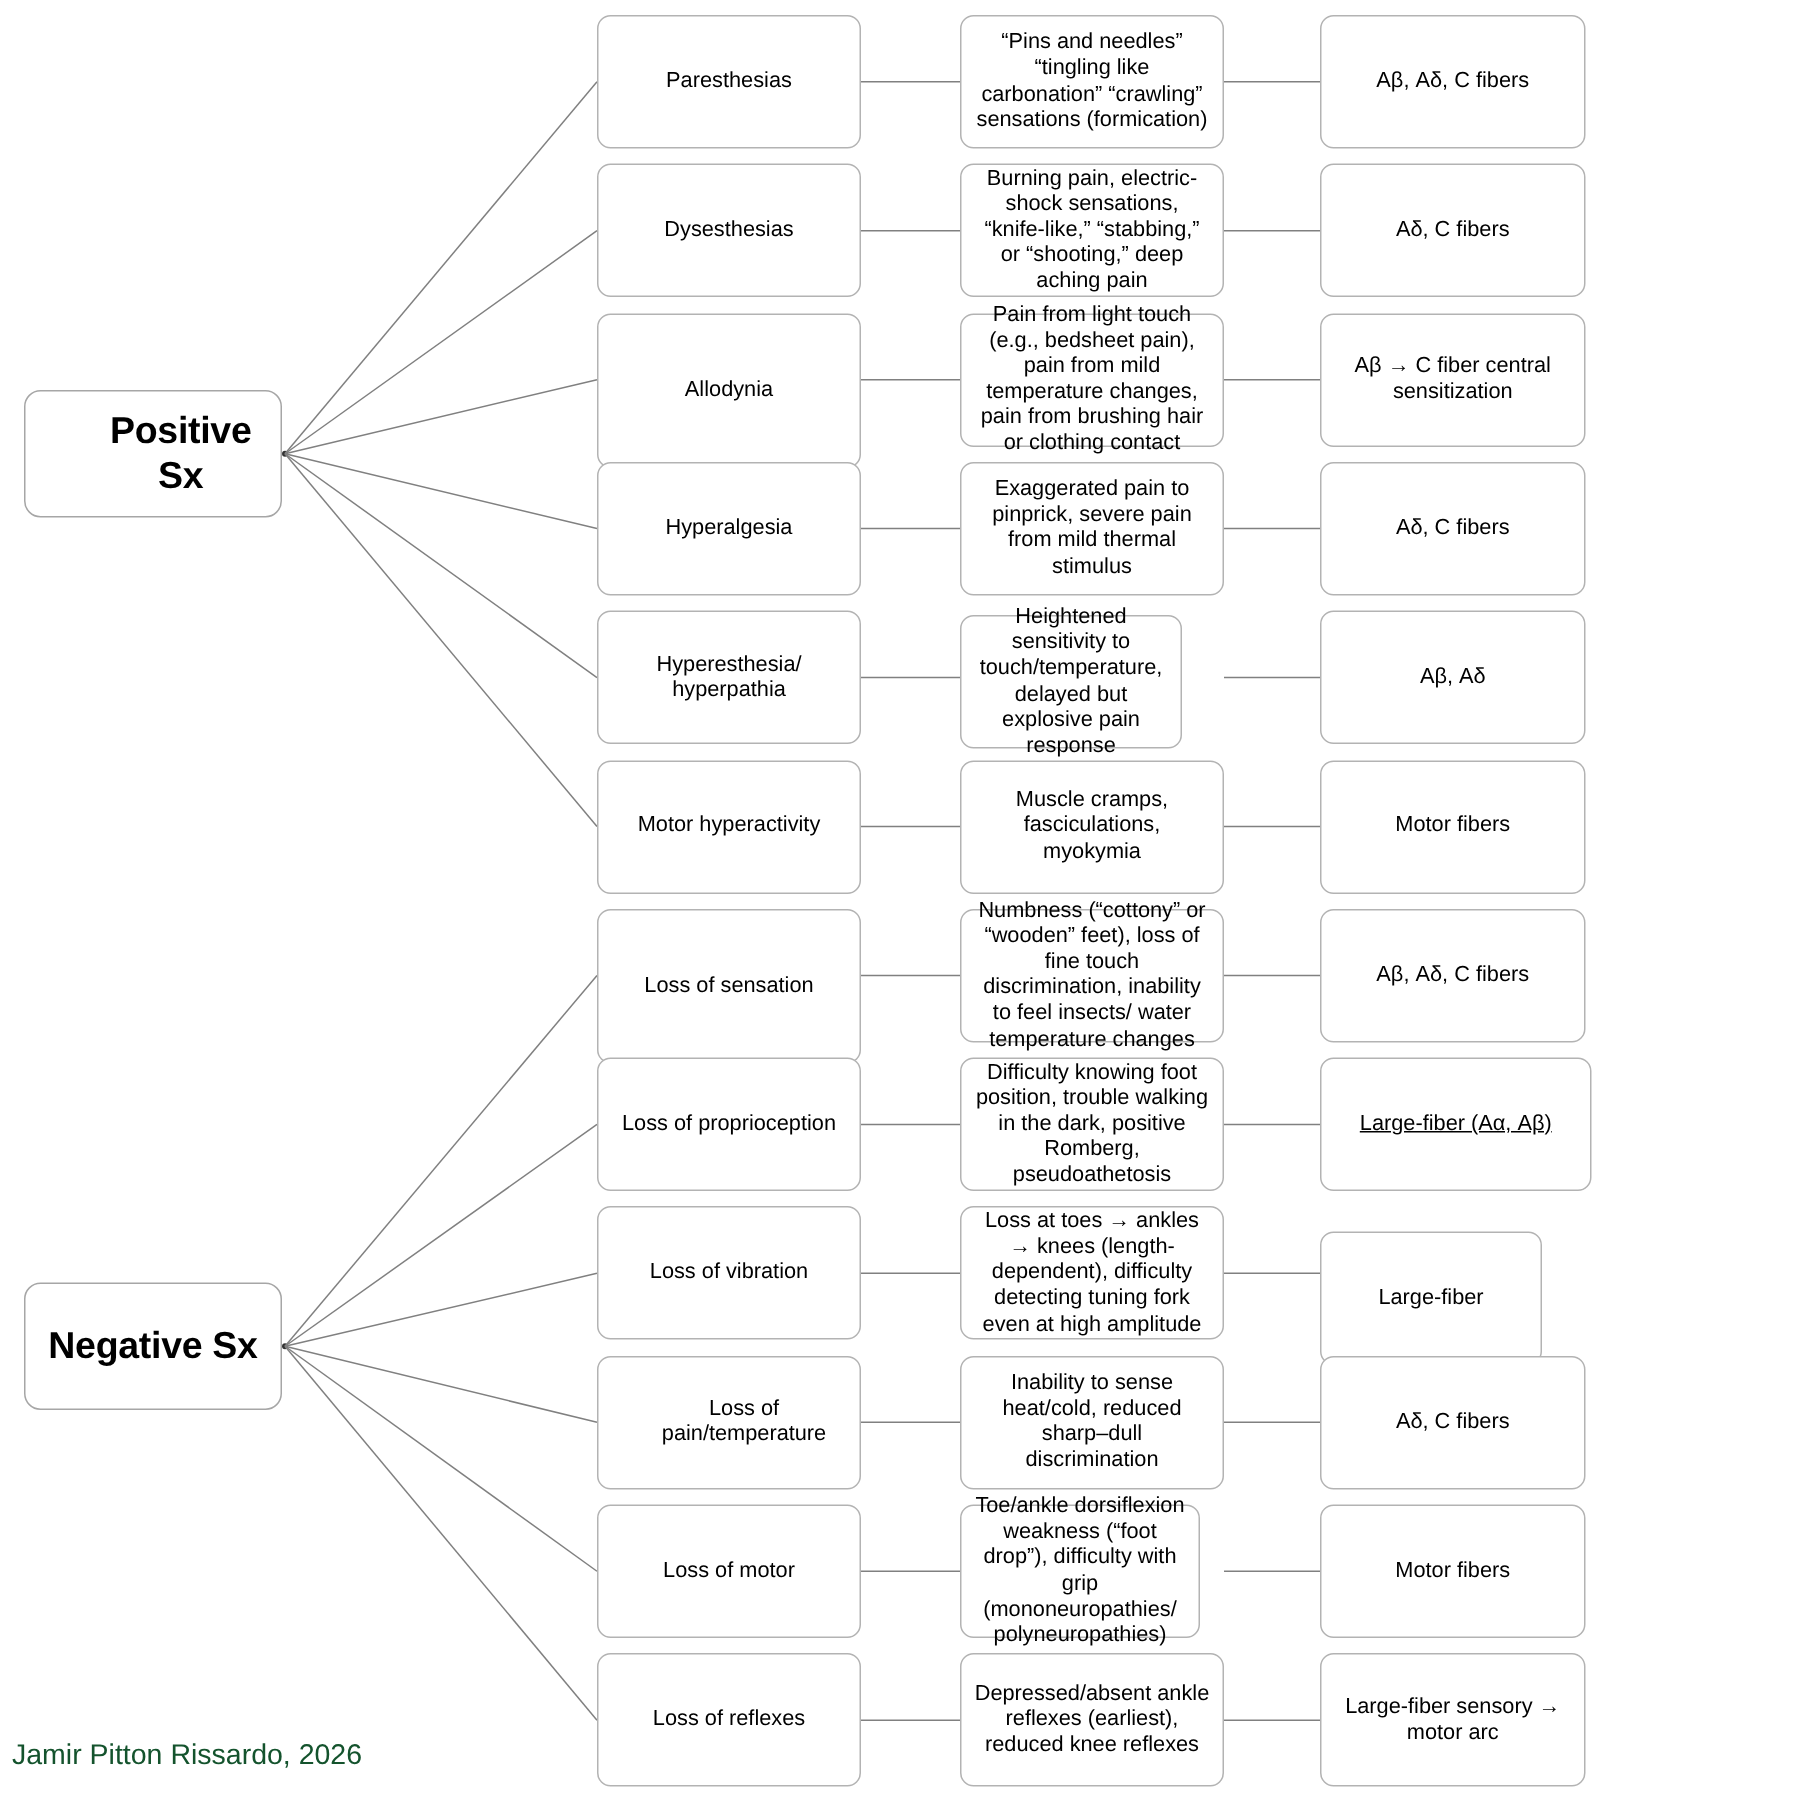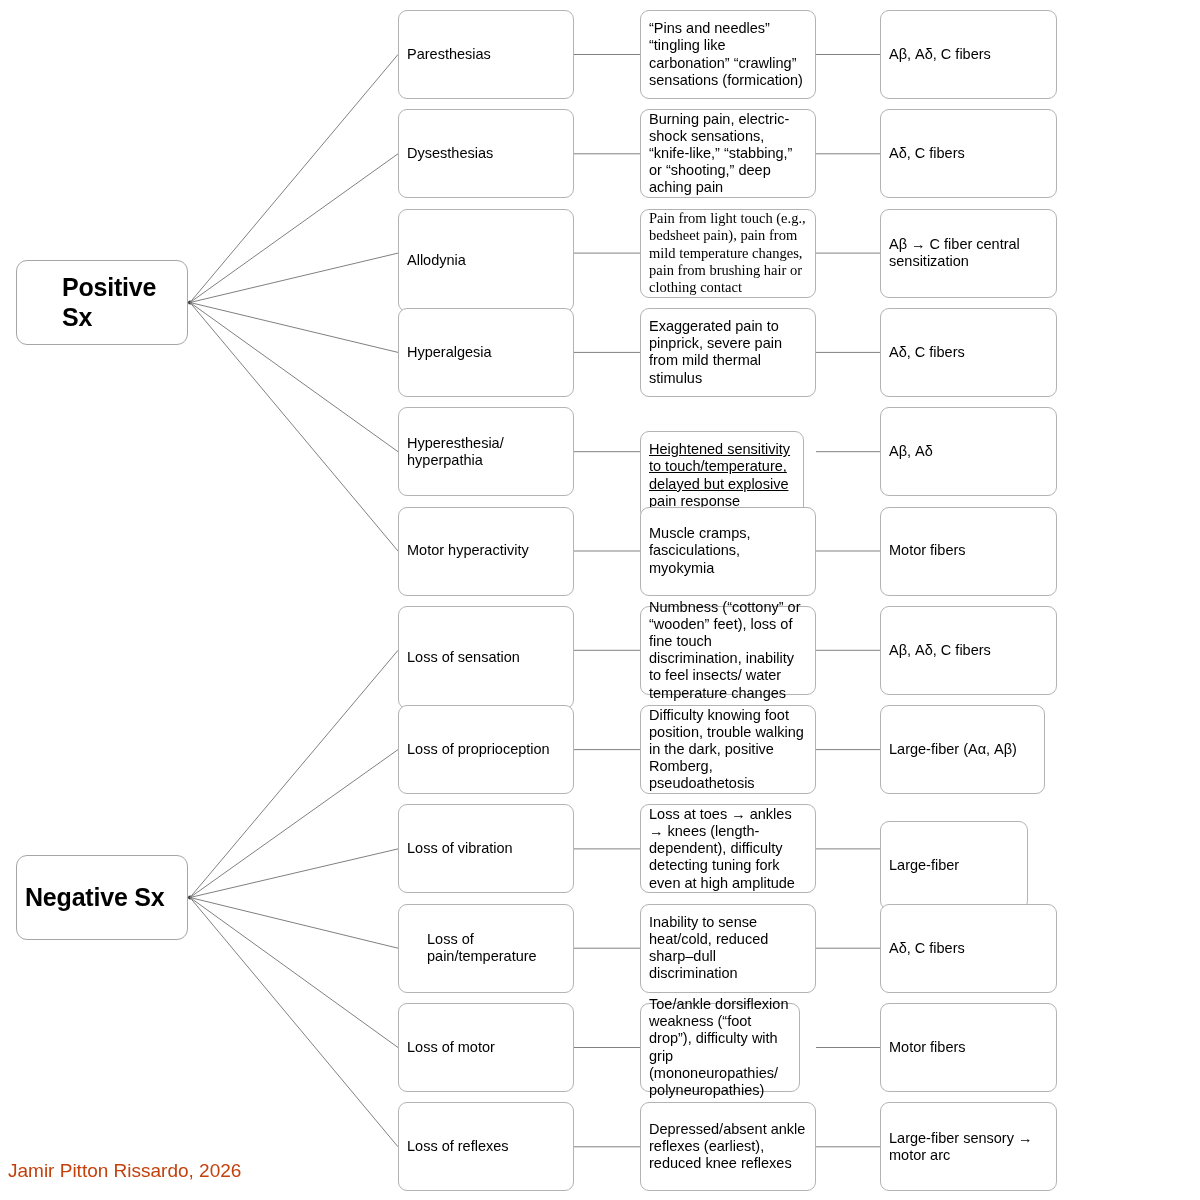--- a/index.html
+++ b/index.html
@@ -29,21 +29,21 @@
   }
   .node {
     position: absolute;
     box-sizing: border-box;
     border: 1px solid #b3b3b3;
     border-radius: 9px;
     background: #ffffff;
     display: flex;
     align-items: center;
     justify-content: center;
-    text-align: left;
+    text-align: center;
     padding: 4px 8px;
   }
   .node .txt {
     display: block;
     width: 100%;
     line-height: 1.18;
     white-space: pre-line;
   }
   .root-node {
     border: 1px solid #a6a6a6;
@@ -62,21 +62,21 @@
   }
   .fiber-node .txt {
     font-size: 14.5px;
   }
   .credit {
     position: absolute;
     left: 8px;
     top: 1160px;
     font-size: 19px;
     line-height: 1.2;
-    color: #c2410c;
+    color: #14532d;
     white-space: nowrap;
   }
 </style>
 </head>
 <body>
 
 <div id="canvas">
   <svg id="edges" viewBox="0 0 1200 1200" xmlns="http://www.w3.org/2000/svg">
       <circle cx="190" cy="302.5" r="2" fill="#333333"></circle>
       <line x1="190" y1="302.5" x2="398" y2="54.5" stroke="#808080" stroke-width="1"></line>
@@ -135,39 +135,39 @@
       </div>
       <div class="node desc-node" style="left: 640px; top: 109.3px; width: 176px; height: 89px;">
         <span class="txt">Burning pain, electric-shock sensations, “knife-like,” “stabbing,” or “shooting,” deep aching pain</span>
       </div>
       <div class="node fiber-node" style="left: 880px; top: 109.3px; width: 177px; height: 89px;">
         <span class="txt">Aδ, C fibers</span>
       </div>
       <div class="node cat-node" style="left: 398px; top: 208.6px; width: 176px; height: 103px;">
         <span class="txt">Allodynia</span>
       </div>
-      <div class="node desc-node" style="left: 640px; top: 208.6px; width: 176px; height: 89px; font-family: Liberation Serif, serif;">
+      <div class="node desc-node" style="left: 640px; top: 208.6px; width: 176px; height: 89px;">
         <span class="txt">Pain from light touch (e.g., bedsheet pain), pain from mild temperature changes, pain from brushing hair or clothing contact</span>
       </div>
       <div class="node fiber-node" style="left: 880px; top: 208.6px; width: 177px; height: 89px;">
         <span class="txt">Aβ → C fiber central sensitization</span>
       </div>
       <div class="node cat-node" style="left: 398px; top: 307.9px; width: 176px; height: 89px;">
         <span class="txt">Hyperalgesia</span>
       </div>
       <div class="node desc-node" style="left: 640px; top: 307.9px; width: 176px; height: 89px;">
         <span class="txt">Exaggerated pain to pinprick, severe pain from mild thermal stimulus</span>
       </div>
       <div class="node fiber-node" style="left: 880px; top: 307.9px; width: 177px; height: 89px;">
         <span class="txt">Aδ, C fibers</span>
       </div>
       <div class="node cat-node" style="left: 398px; top: 407.2px; width: 176px; height: 89px;">
         <span class="txt">Hyperesthesia/ hyperpathia</span>
       </div>
-      <div class="node desc-node" style="left: 640px; top: 431px; width: 164px; height: 89px; text-decoration: underline;">
+      <div class="node desc-node" style="left: 640px; top: 410px; width: 148px; height: 89px;">
         <span class="txt">Heightened sensitivity to touch/temperature, delayed but explosive pain response</span>
       </div>
       <div class="node fiber-node" style="left: 880px; top: 407.2px; width: 177px; height: 89px;">
         <span class="txt">Aβ, Aδ</span>
       </div>
       <div class="node cat-node" style="left: 398px; top: 506.5px; width: 176px; height: 89px;">
         <span class="txt">Motor hyperactivity</span>
       </div>
       <div class="node desc-node" style="left: 640px; top: 506.5px; width: 176px; height: 89px;">
         <span class="txt">Muscle cramps, fasciculations, myokymia</span>
@@ -186,21 +186,21 @@
       </div>
       <div class="node fiber-node" style="left: 880px; top: 605.8px; width: 177px; height: 89px;">
         <span class="txt">Aβ, Aδ, C fibers</span>
       </div>
       <div class="node cat-node" style="left: 398px; top: 705.1px; width: 176px; height: 89px;">
         <span class="txt">Loss of proprioception</span>
       </div>
       <div class="node desc-node" style="left: 640px; top: 705.1px; width: 176px; height: 89px;">
         <span class="txt">Difficulty knowing foot position, trouble walking in the dark, positive Romberg, pseudoathetosis</span>
       </div>
-      <div class="node fiber-node" style="left: 880px; top: 705.1px; width: 165px; height: 89px;">
+      <div class="node fiber-node" style="left: 880px; top: 705.1px; width: 181px; height: 89px; text-decoration: underline;">
         <span class="txt">Large-fiber (Aα, Aβ)</span>
       </div>
       <div class="node cat-node" style="left: 398px; top: 804.4px; width: 176px; height: 89px;">
         <span class="txt">Loss of vibration</span>
       </div>
       <div class="node desc-node" style="left: 640px; top: 804.4px; width: 176px; height: 89px;">
         <span class="txt">Loss at toes → ankles → knees (length-dependent), difficulty detecting tuning fork even at high amplitude</span>
       </div>
       <div class="node fiber-node" style="left: 880px; top: 821px; width: 148px; height: 89px;">
         <span class="txt">Large-fiber</span>

